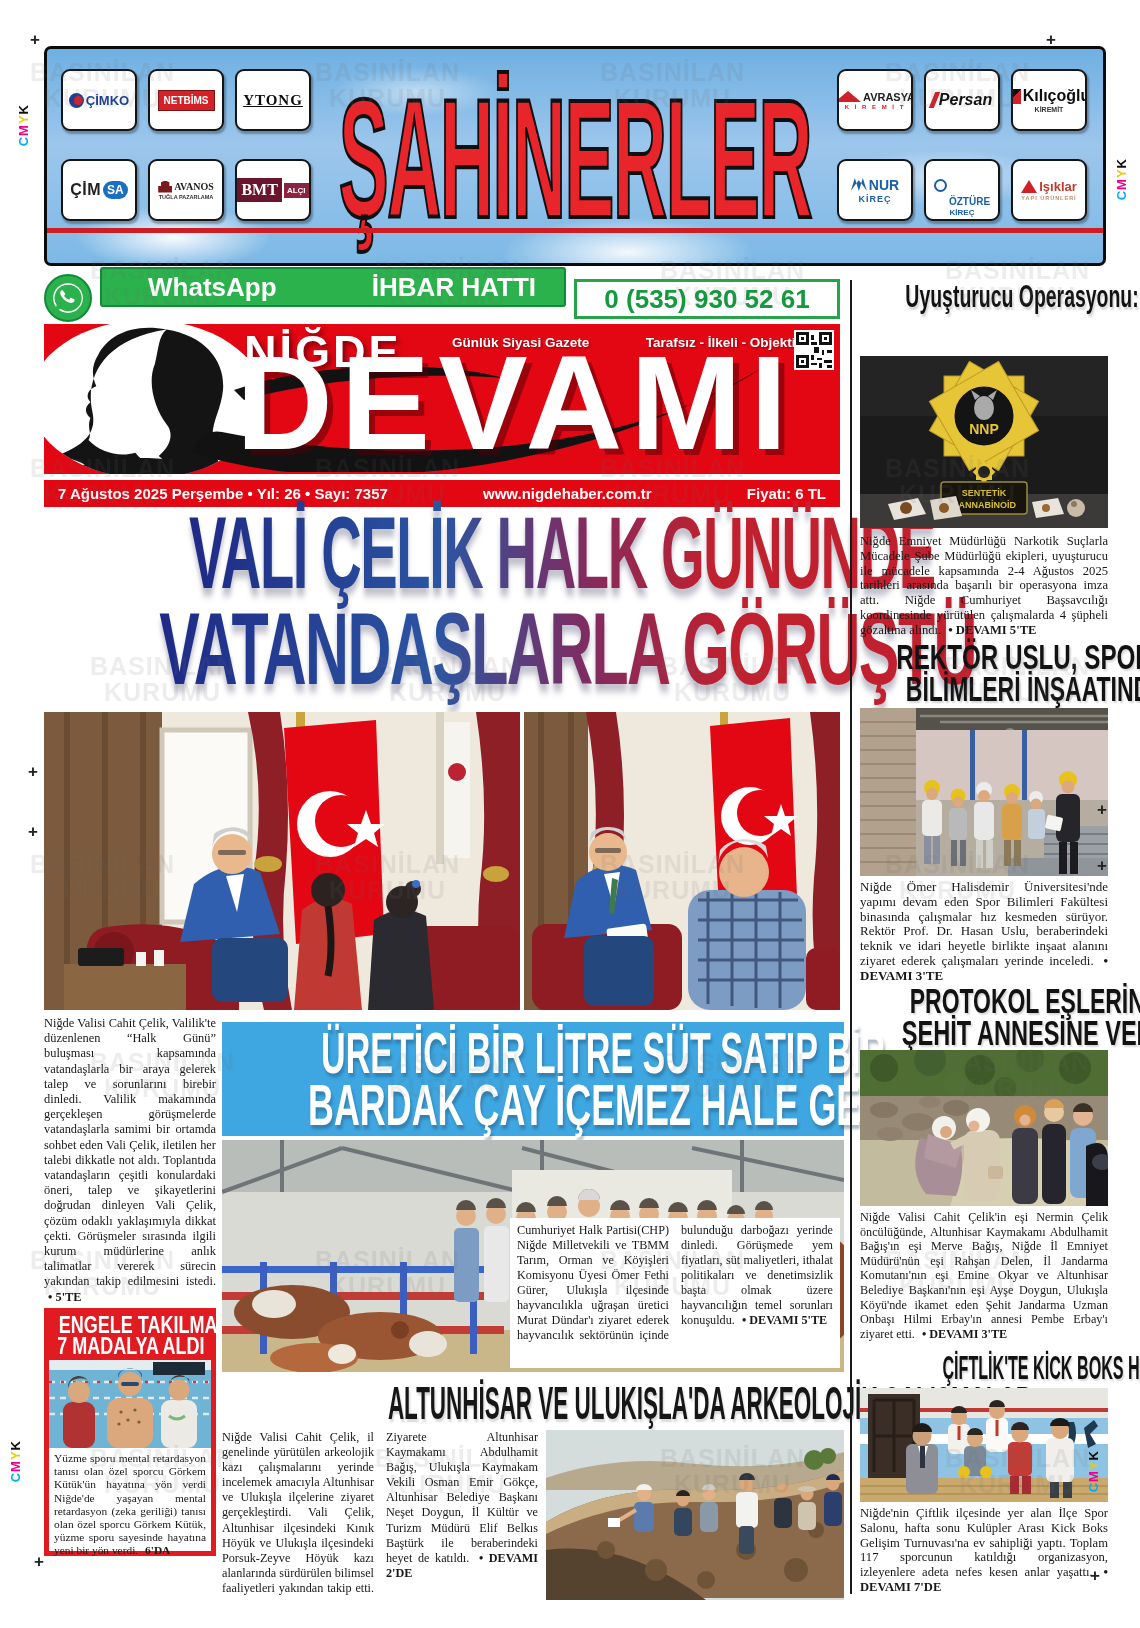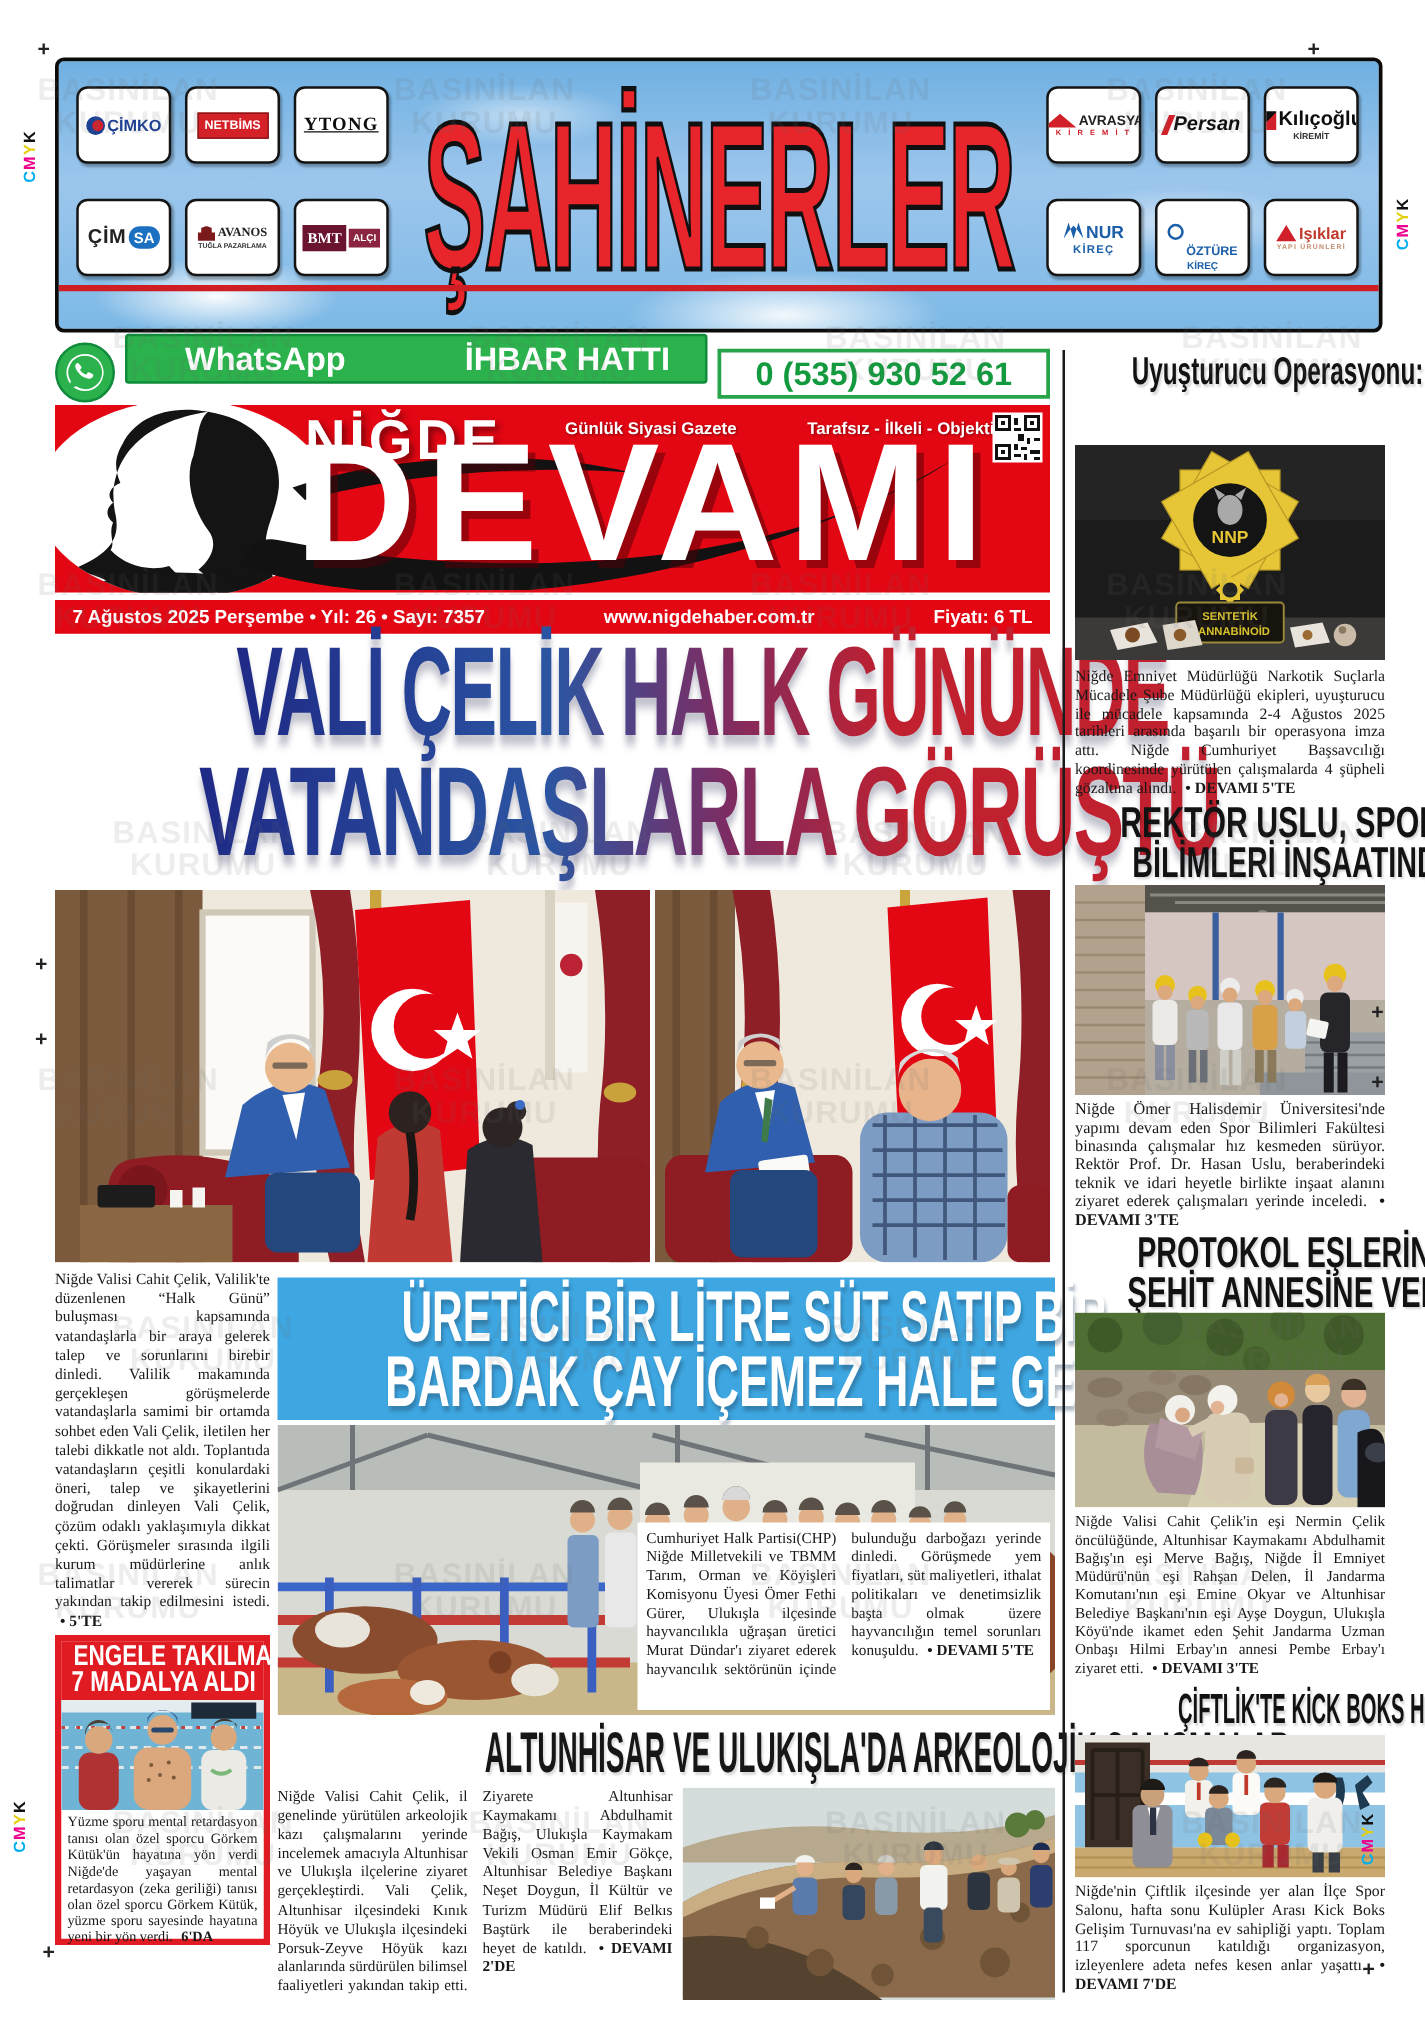--- a/index.html
+++ b/index.html
@@ -41,21 +41,21 @@
   .lc-netbims .lm{background:#d42027;color:#fff;font-size:10px;padding:4px 5px;border:1px solid #7a1212;}
   .lc-ytong .lm{font-family:"Liberation Serif",serif;font-size:15px;letter-spacing:1px;
                 text-decoration:underline;color:#0d0d0d;}
   .lc-cimsa .lm{font-size:16px;letter-spacing:.5px;}
   .lm2{font-weight:bold;}
   .lc-cimsa .lm2{background:#1b6fc0;color:#fff;border-radius:9px;padding:2px 4px;font-size:12px;}
   .li-avanos{display:inline-block;width:14px;height:12px;background:#7a1a1a;
              clip-path:polygon(0 100%,0 45%,20% 45%,20% 15%,50% 0,80% 15%,80% 45%,100% 45%,100% 100%);}
   .lc-avanos .lm{font-family:"Liberation Serif",serif;font-size:10px;}
   .lc-avanos .lsub{font-size:5.5px;color:#333;}
-  .lc-bmt .lm{background:#6a1430;color:#fff;font-family:"Liberation Serif",serif;font-size:12px;padding:3px 4px;}
+  .lc-bmt .lm{background:#6a1430;color:#fff;font-family:"Liberation Serif",serif;font-size:16px;padding:3px 4px;}
   .lc-bmt .lm2{background:#8a2440;color:#fff;font-size:8px;padding:3px 3px;}
   .li-avrasya{display:inline-block;width:0;height:0;border-left:13px solid transparent;
               border-right:13px solid transparent;border-bottom:11px solid #d2202a;}
   .lc-avrasya .lm{font-size:11px;}
   .lc-avrasya .lsub{color:#d2202a;font-size:6px;letter-spacing:2px;}
   .li-persan{display:inline-block;width:5px;height:16px;background:#d2202a;transform:skewX(-22deg);}
   .lc-persan .lm{font-size:16px;font-style:italic;color:#0d0d0d;}
   .li-kilicoglu{display:inline-block;width:13px;height:15px;background:linear-gradient(135deg,#101010 48%,#d2202a 48%);}
   .lc-kilicoglu .lm{font-size:16px;color:#0d0d0d;}
   .lc-kilicoglu .lsub{font-size:7px;color:#333;}

